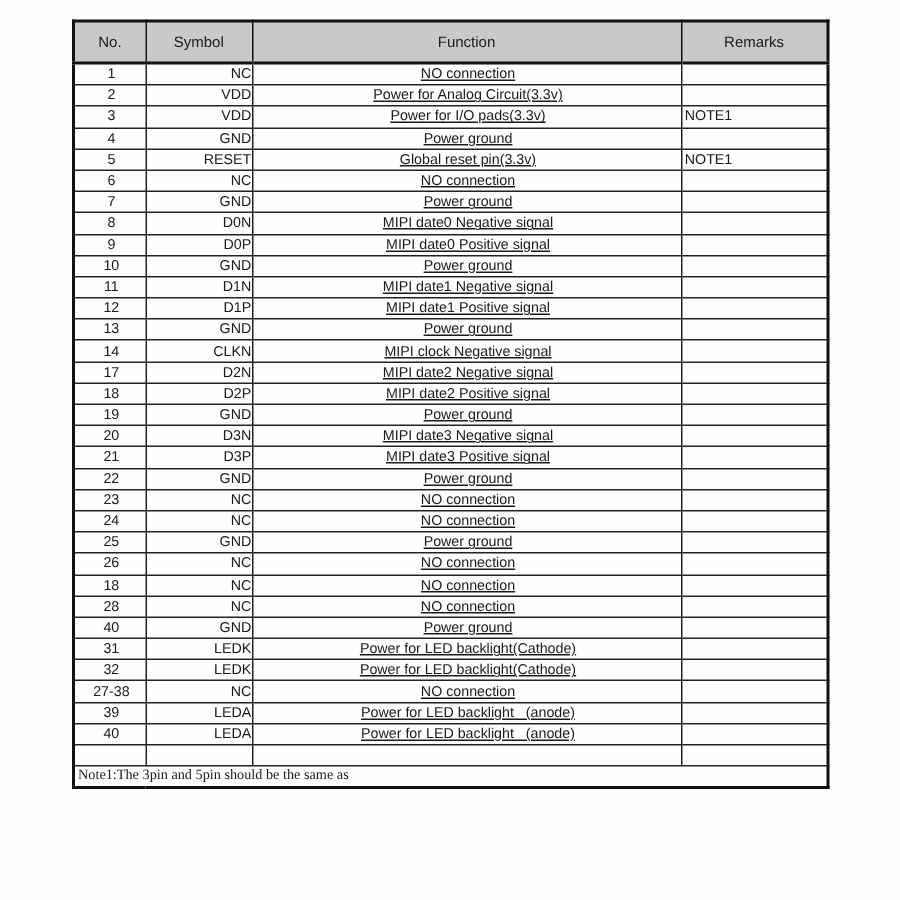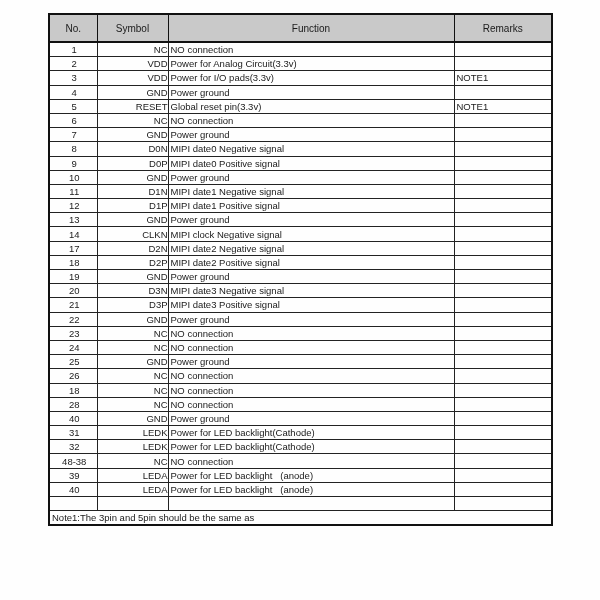--- a/index.html
+++ b/index.html
@@ -46,32 +46,33 @@
     font-size: 9.5px;
     color: #1a1a1a;
     border: 1px solid #222222;
     padding: 0 0 0 2px;
     white-space: pre;
     overflow: hidden;
     line-height: 13px;
   }
   td.cell-no      { text-align: center; padding-left: 0; }
   td.cell-symbol  { text-align: right; padding-left: 0; }
-  td.cell-function{ text-align: left;  padding-left: 7px; }
+  td.cell-function{ text-align: center;  padding-left: 7px; text-decoration: underline; }
   td.cell-remarks { text-align: left;  padding-left: 7px; }
 
   tr.empty-row td { height: 13.2px; }
 
   td.note-cell {
     border-top: 2px solid #111111;
     height: 18px;
     font-size: 11.5px;
     text-align: left;
     padding-left: 3px;
     line-height: 18px;
+    font-family: Liberation Serif, serif;
   }
 </style>
 </head>
 <body>
 
 <div class="page">
   <table class="pin-table">
     <colgroup>
       <col class="c-no">
       <col class="c-symbol">
@@ -255,21 +256,21 @@
           <td class="cell-function">Power for LED backlight(Cathode)</td>
           <td class="cell-remarks"></td>
         </tr>
         <tr>
           <td class="cell-no">32</td>
           <td class="cell-symbol">LEDK</td>
           <td class="cell-function">Power for LED backlight(Cathode)</td>
           <td class="cell-remarks"></td>
         </tr>
         <tr>
-          <td class="cell-no">48-38</td>
+          <td class="cell-no">27-38</td>
           <td class="cell-symbol">NC</td>
           <td class="cell-function">NO connection</td>
           <td class="cell-remarks"></td>
         </tr>
         <tr>
           <td class="cell-no">39</td>
           <td class="cell-symbol">LEDA</td>
           <td class="cell-function">Power for LED backlight   (anode)</td>
           <td class="cell-remarks"></td>
         </tr>

